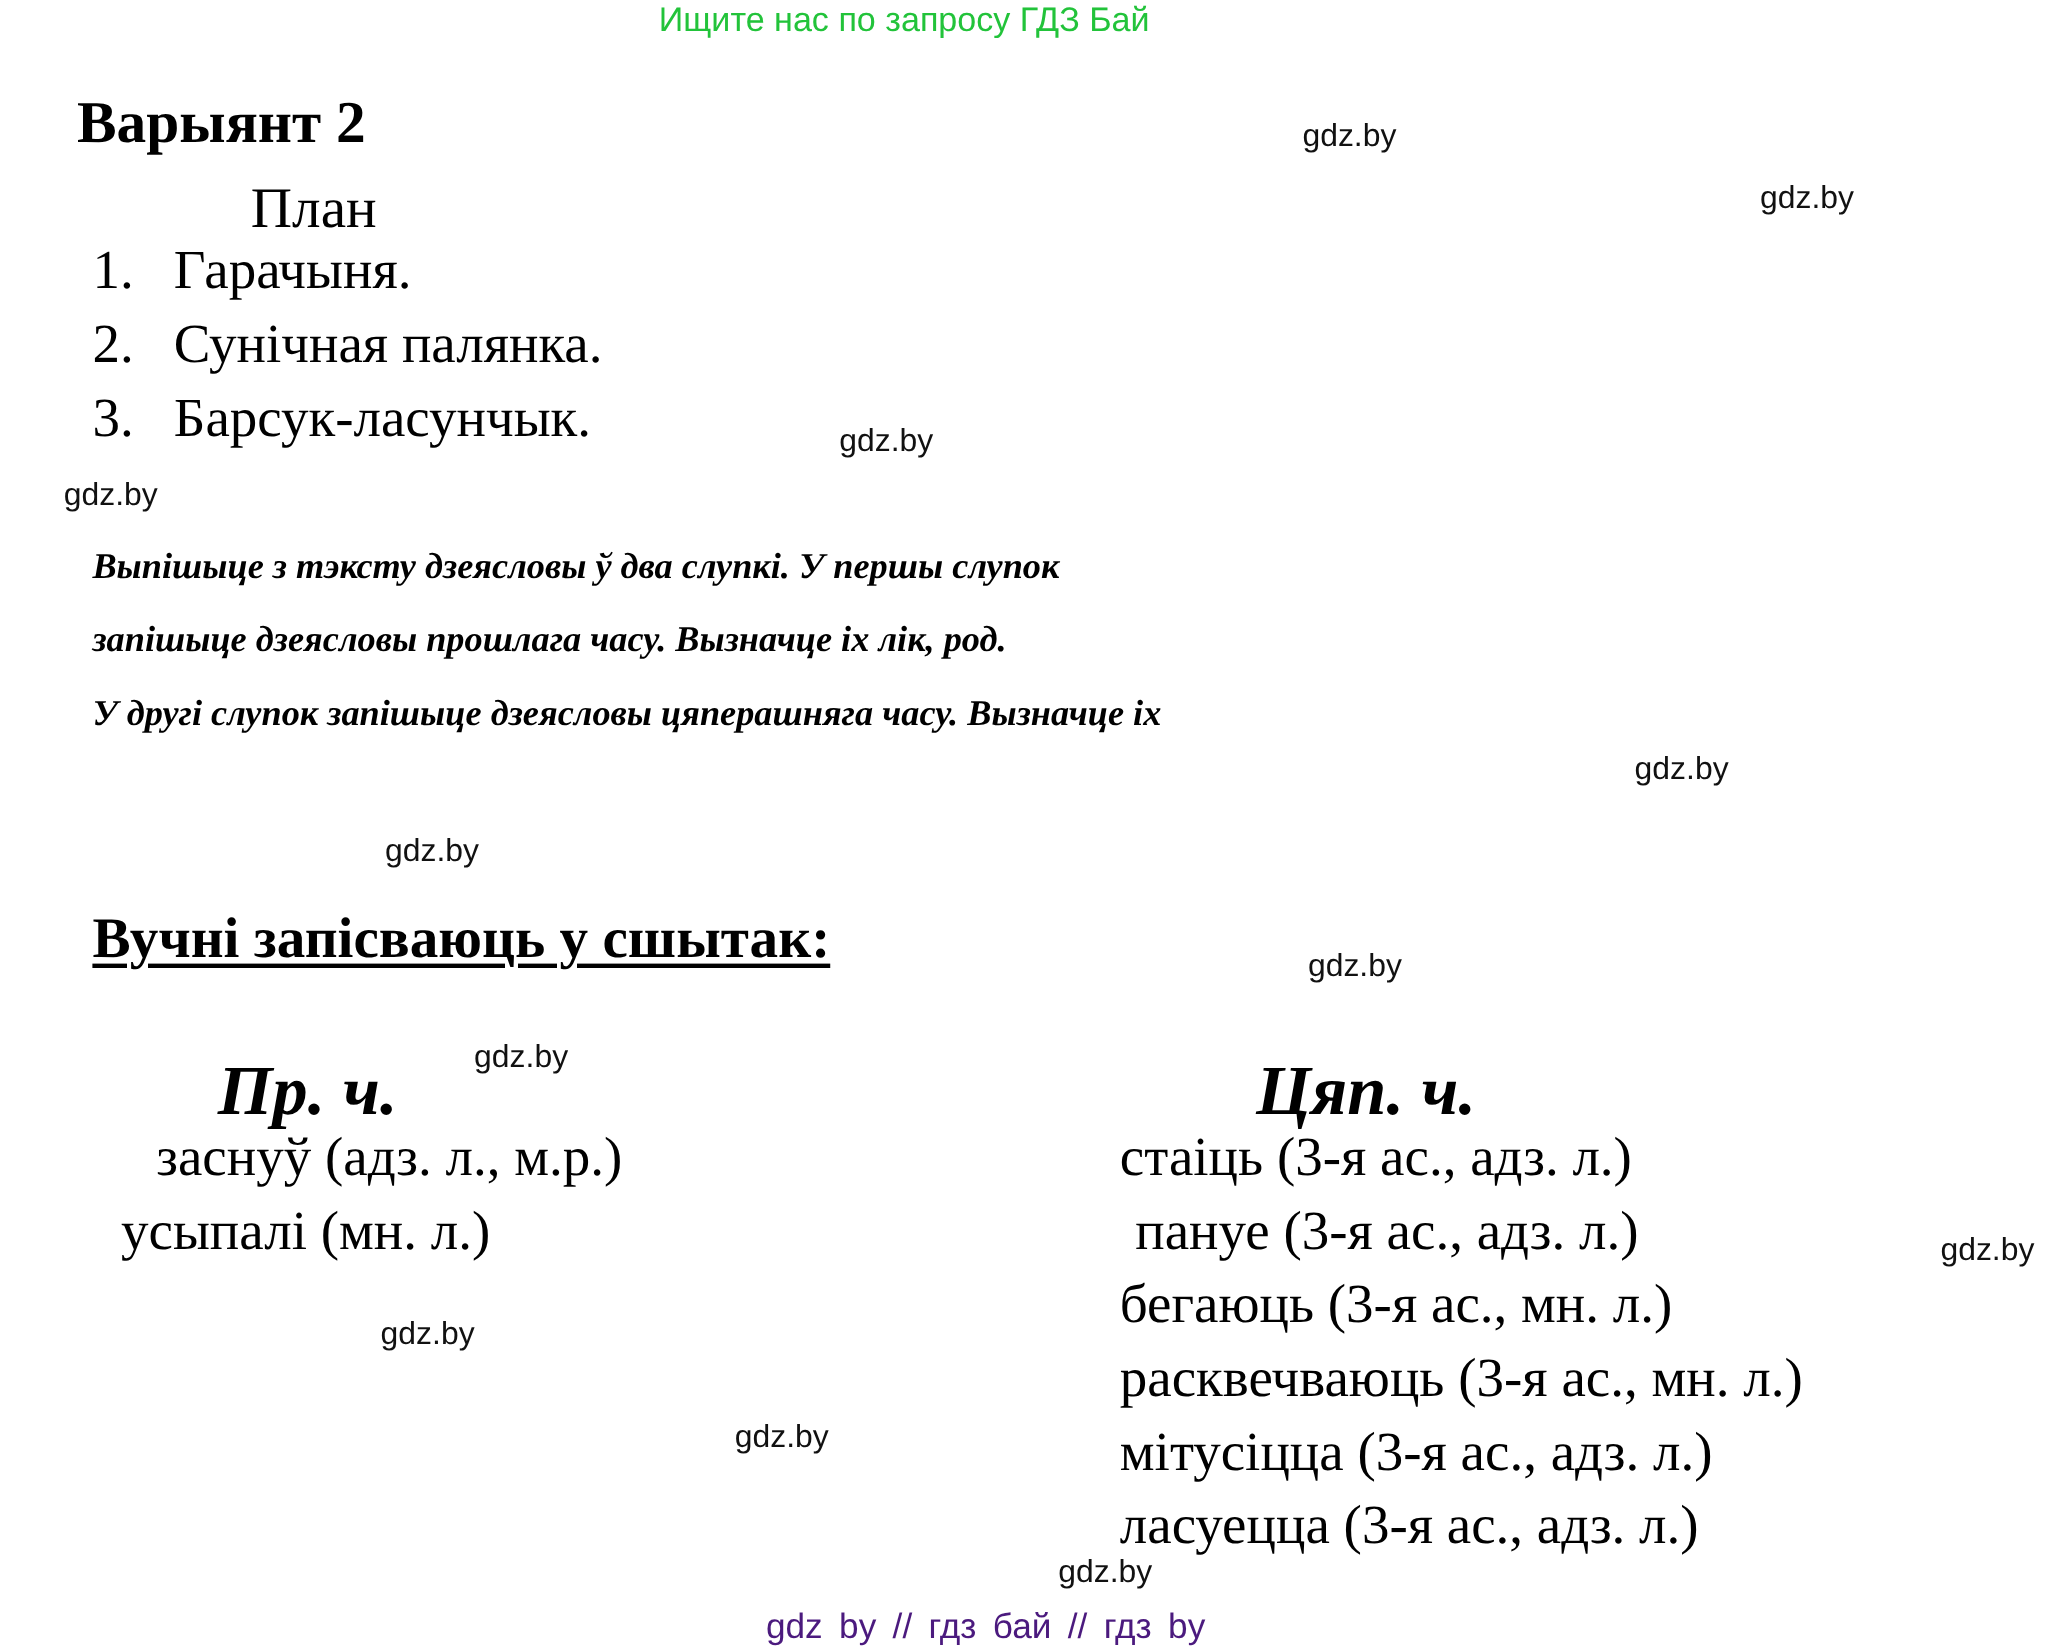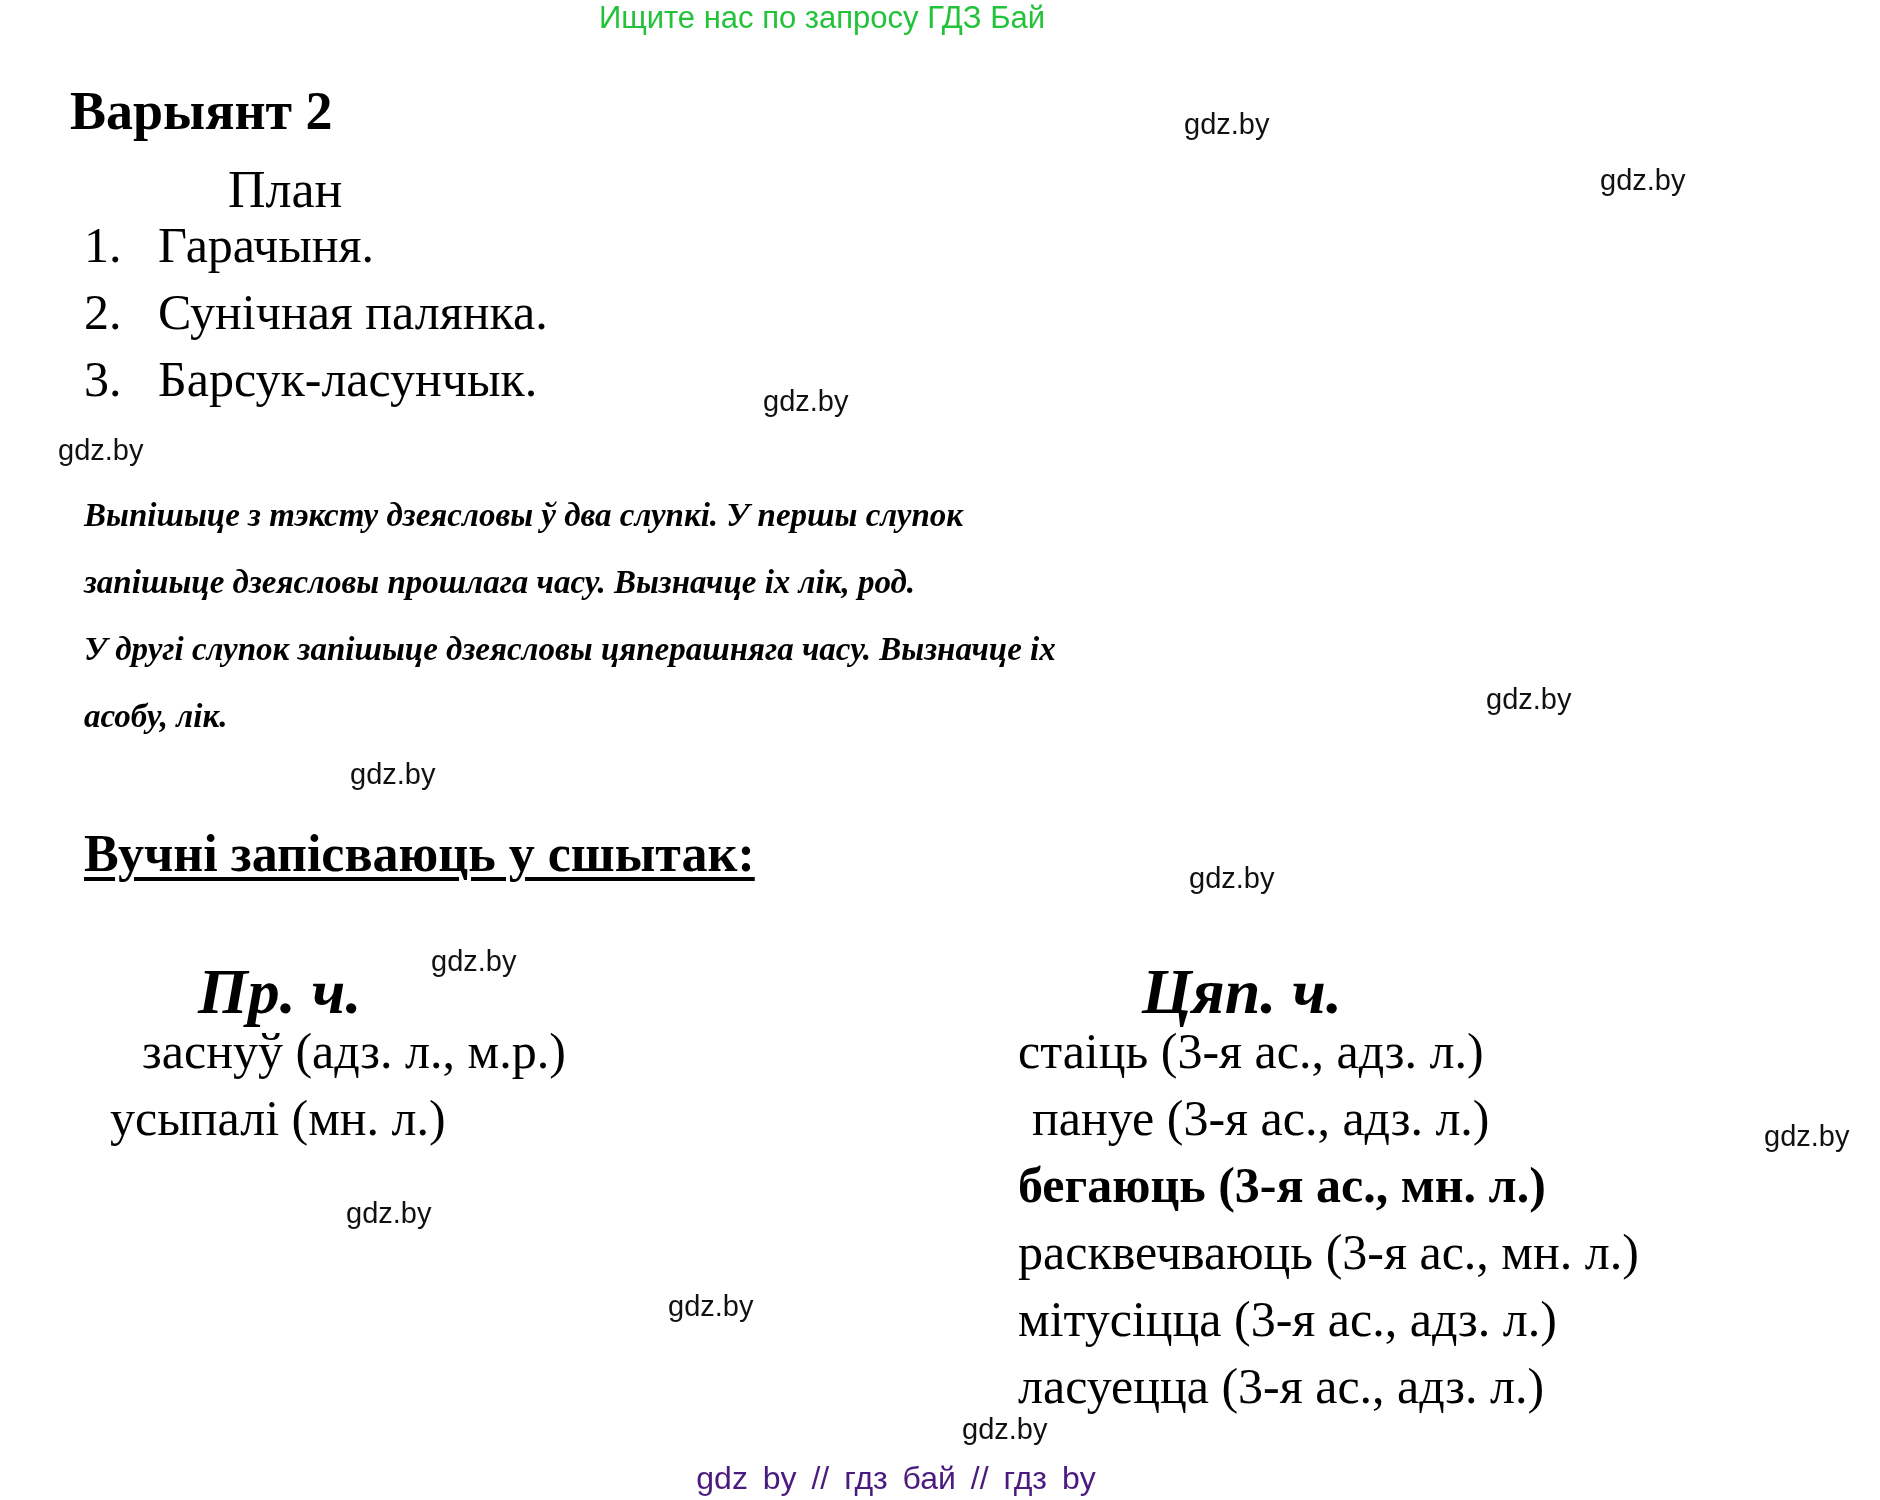--- a/index.html
+++ b/index.html
@@ -34,33 +34,32 @@
   <span class="num">2.</span><span>Сунічная палянка.</span>
 </div>
 <div class="abs serif plan-item" style="top:350px;">
   <span class="num">3.</span><span>Барсук-ласунчык.</span>
 </div>
 
 <div class="abs serif task">
   <div>Выпішыце з тэксту дзеясловы ў два слупкі. У першы слупок</div>
   <div>запішыце дзеясловы прошлага часу. Вызначце іх лік, род.</div>
   <div>У другі слупок запішыце дзеясловы цяперашняга часу. Вызначце іх</div>
-  <div>асобу, лік.</div>
 </div>
 
 <div class="abs serif subhead">Вучні запісваюць у сшытак:</div>
 
 <div class="abs serif col-head" style="left:198px; top:955px;">Пр. ч.</div>
 <div class="abs serif entry" style="left:110px; top:1022px;margin-left:32px;">заснуў (адз. л., м.р.)</div>
 <div class="abs serif entry" style="left:110px; top:1089px;">усыпалі (мн. л.)</div>
 
 <div class="abs serif col-head" style="left:1142px; top:955px;">Цяп. ч.</div>
 <div class="abs serif entry" style="left:1018px; top:1022px;">стаіць (3-я ас., адз. л.)</div>
 <div class="abs serif entry" style="left:1032px; top:1089px;">пануе (3-я ас., адз. л.)</div>
-<div class="abs serif entry" style="left:1018px; top:1156px;font-weight:bold;">бегаюць (3-я ас., мн. л.)</div>
+<div class="abs serif entry" style="left:1018px; top:1156px;">бегаюць (3-я ас., мн. л.)</div>
 <div class="abs serif entry" style="left:1018px; top:1223px;">расквечваюць (3-я ас., мн. л.)</div>
 <div class="abs serif entry" style="left:1018px; top:1290px;">мітусіцца (3-я ас., адз. л.)</div>
 <div class="abs serif entry" style="left:1018px; top:1357px;">ласуецца (3-я ас., адз. л.)</div>
 
 <div class="abs sans wm" style="left:1184px; top:108px;">gdz.by</div>
 <div class="abs sans wm" style="left:1600px; top:164px;">gdz.by</div>
 <div class="abs sans wm" style="left:763px; top:385px;">gdz.by</div>
 <div class="abs sans wm" style="left:58px; top:434px;">gdz.by</div>
 <div class="abs sans wm" style="left:1486px; top:683px;">gdz.by</div>
 <div class="abs sans wm" style="left:350px; top:758px;">gdz.by</div>

